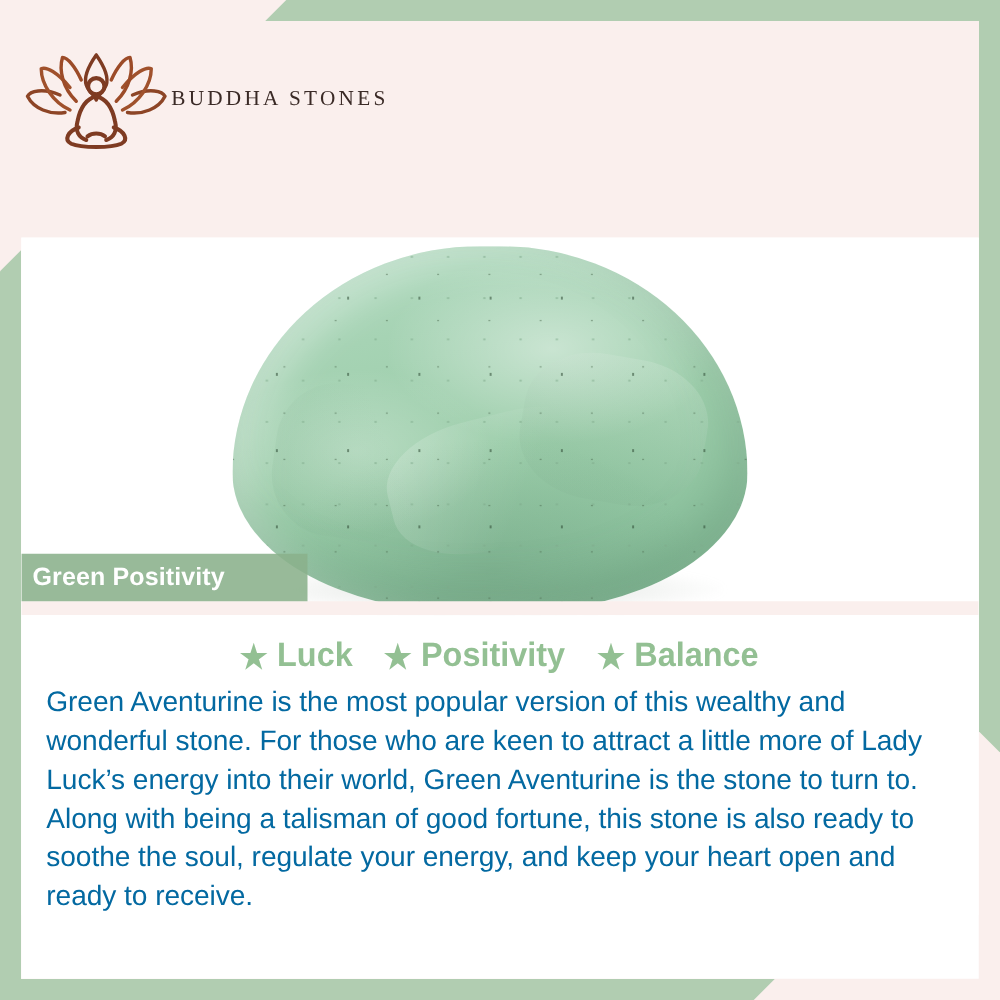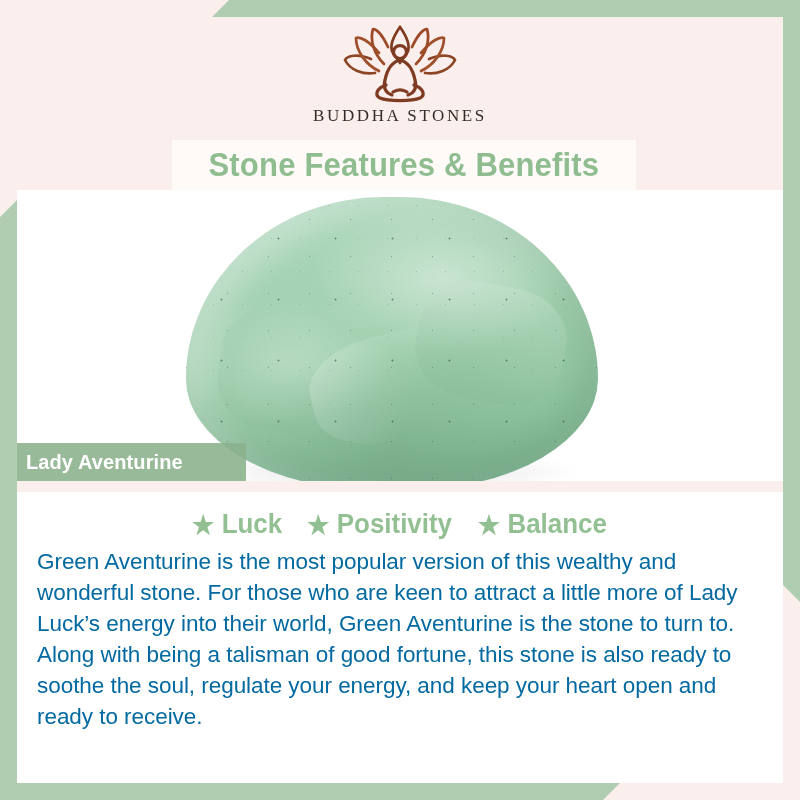--- a/index.html
+++ b/index.html
@@ -66,21 +66,21 @@
 
   
   .header {
     position: absolute;
     top: 17px;
     left: 17px;
     right: 17px;
     height: 121px;
     z-index: 3;
     display: flex;
-    flex-direction: column;
+    flex-direction: row;
     align-items: center;
     justify-content: flex-start;
     background: #faefed;
   }
   .logo-mark {
     width: 120px;
     height: 82px;
     margin-top: 5px;
     display: block;
   }
@@ -322,39 +322,36 @@
         <path d="M120,76 C136,80 146,96 150,116 C154,132 148,142 136,146"></path>
 
         <path d="M92,126 C74,132 68,146 80,152 C96,159 144,159 160,152 C172,146 166,132 148,126"></path>
 
         <path d="M106,140 C114,134 126,134 134,140"></path>
       </g>
     </svg>
     <div class="logo-word">BUDDHA STONES</div>
   </div>
 
-  <div class="title-banner">
-    <div class="title-text">Stone Features &amp; Benefits</div>
-  </div>
 
   <div class="card">
 
     <div class="photo">
       <div class="stone-wrap">
         <div class="stone-shadow"></div>
         <div class="stone-body">
           <div class="facet facet-a"></div>
           <div class="facet facet-b"></div>
           <div class="facet facet-c"></div>
           <div class="speckles"></div>
         </div>
       </div>
 
       <div class="name-bar">
-        <span class="name-text">Lady Aventurine</span>
+        <span class="name-text">Green Positivity</span>
       </div>
       <div class="seam"></div>
     </div>
 
     <div class="copy">
       <div class="keywords">
         <div class="keyword">
           <span class="star-icon">★</span>
           <span>Luck</span>
         </div>

